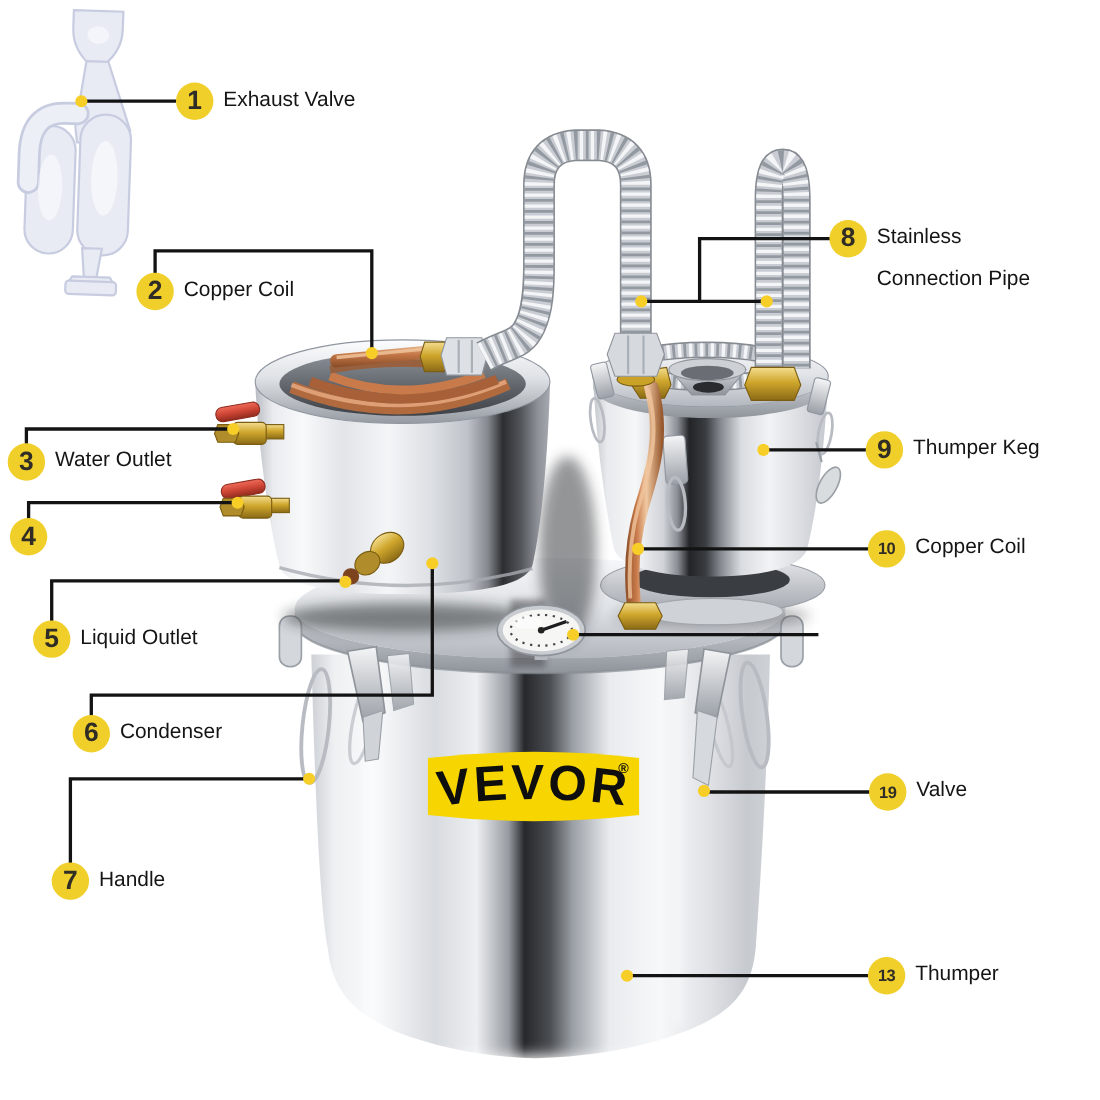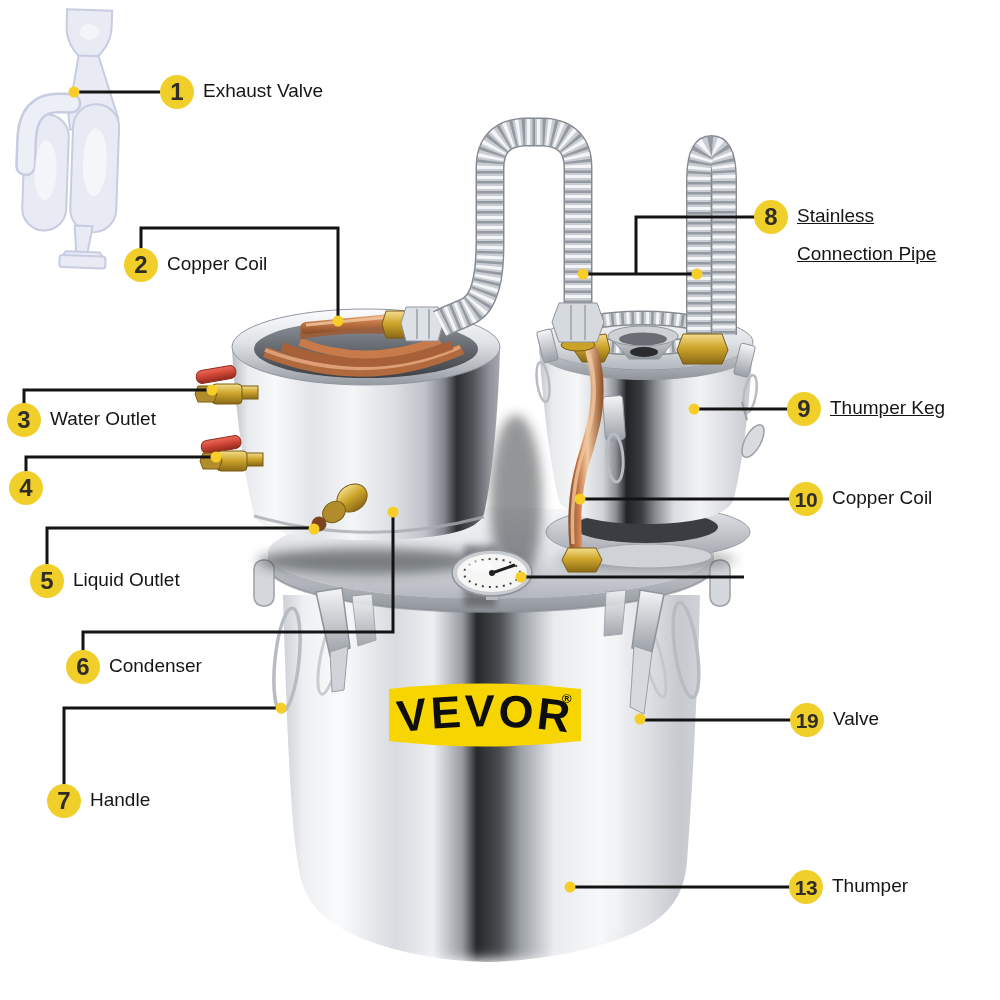--- a/index.html
+++ b/index.html
@@ -3,23 +3,23 @@
 <meta charset="utf-8">
 <style>
   html,body{margin:0;padding:0;background:#ffffff;}
   .stage{position:relative;width:1000px;height:1000px;background:#ffffff;overflow:hidden;
          font-family:"Liberation Sans", sans-serif;}
   .stage svg.art{position:absolute;left:0;top:0;z-index:1;}
   .callout{position:absolute;display:flex;align-items:flex-start;gap:9px;color:#151515;z-index:2;}
   .callout .num{flex:none;width:34px;height:34px;border-radius:50%;background:#F1CF2B;
     color:#2f2d26;font-size:24px;font-weight:700;display:flex;align-items:center;
     justify-content:center;line-height:1;}
-  .callout.two .num{font-size:21px;letter-spacing:-0.5px;}
+  .callout.two .num{font-size:15px;letter-spacing:-0.5px;}
   .callout .label{font-size:19px;line-height:38px;margin-top:-3px;white-space:nowrap;}
-  .callout.wrap .label{white-space:normal;text-decoration:underline;}
+  .callout.wrap .label{white-space:normal;}
 </style>
 </head>
 <body>
 
 <div class="stage">
 
 <svg class="art" width="1000" height="1000" viewBox="0 0 1000 1000">
   <defs>
     <filter id="soft" x="-60%" y="-60%" width="220%" height="220%">
           <feGaussianBlur stdDeviation="6"></feGaussianBlur>

